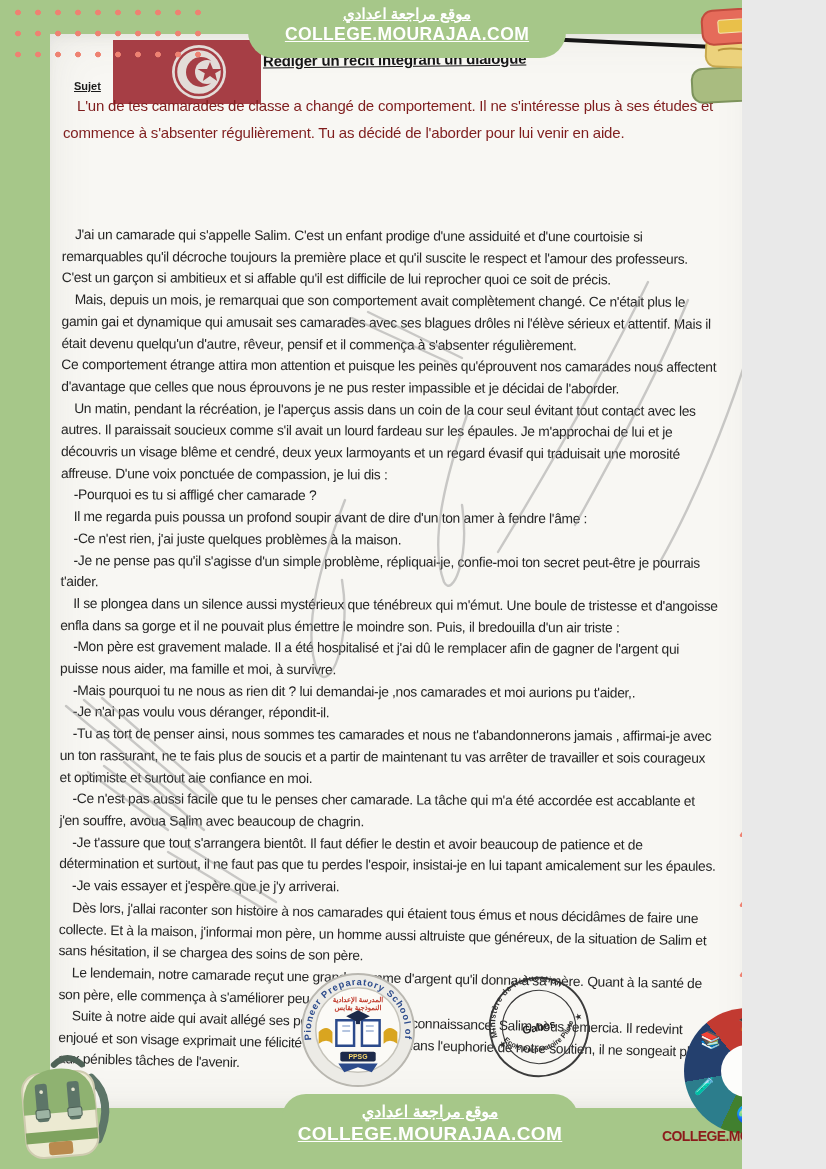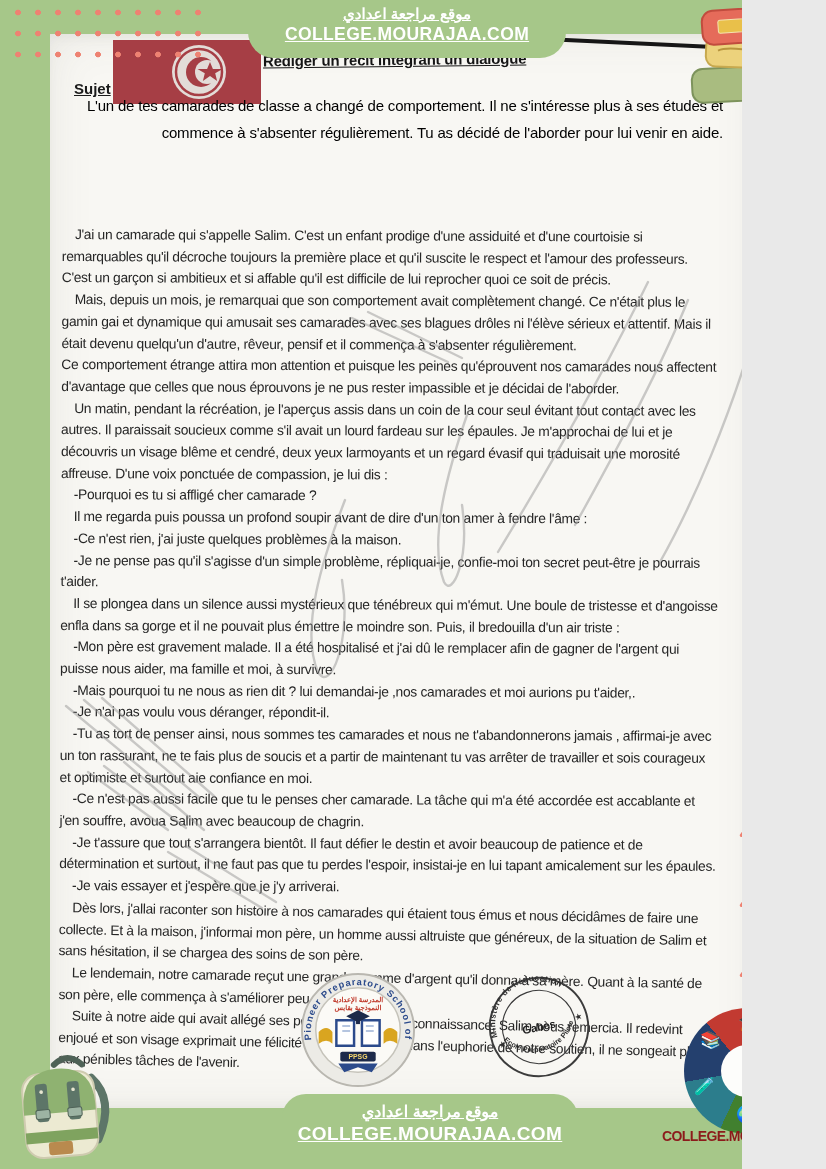--- a/index.html
+++ b/index.html
@@ -26,25 +26,25 @@
   .header-tab .ar{font-size:15px;font-weight:bold;text-decoration:underline;padding-top:5px;}
   .header-tab .site{font-size:17.5px;font-weight:bold;text-decoration:underline;letter-spacing:.4px;margin-top:1px;}
   
   .doc-title{
     position:absolute;left:263px;top:51px;z-index:3;
     font-size:15px;font-weight:bold;color:#151515;text-decoration:underline;
     letter-spacing:-0.2px;transform:rotate(-0.6deg);
   }
   .sujet{
     position:absolute;left:74px;top:80px;z-index:2;
-    font-size:15px;font-weight:bold;color:#1a1a1a;text-decoration:underline;
+    font-size:11px;font-weight:bold;color:#1a1a1a;text-decoration:underline;
   }
   .subject{
     position:absolute;left:63px;top:93px;width:660px;z-index:2;
-    font-size:15px;line-height:26.6px;color:#000000;letter-spacing:-0.2px;text-align:right;
+    font-size:15px;line-height:26.6px;color:#7f1d1d;letter-spacing:-0.2px;
   }
   .subject p{margin:0;text-indent:14px;}
   .essay{
     position:absolute;left:62px;top:224px;width:658px;z-index:2;
     font-size:13.8px;line-height:21.7px;color:#262626;letter-spacing:-0.3px;
     transform:rotate(0.25deg);transform-origin:top left;
   }
   .essay p{margin:0;text-indent:13px;transform-origin:left center;}
   .essay p.noindent{text-indent:0;}
   .essay p:nth-child(n+17){transform:rotate(0.75deg);}

